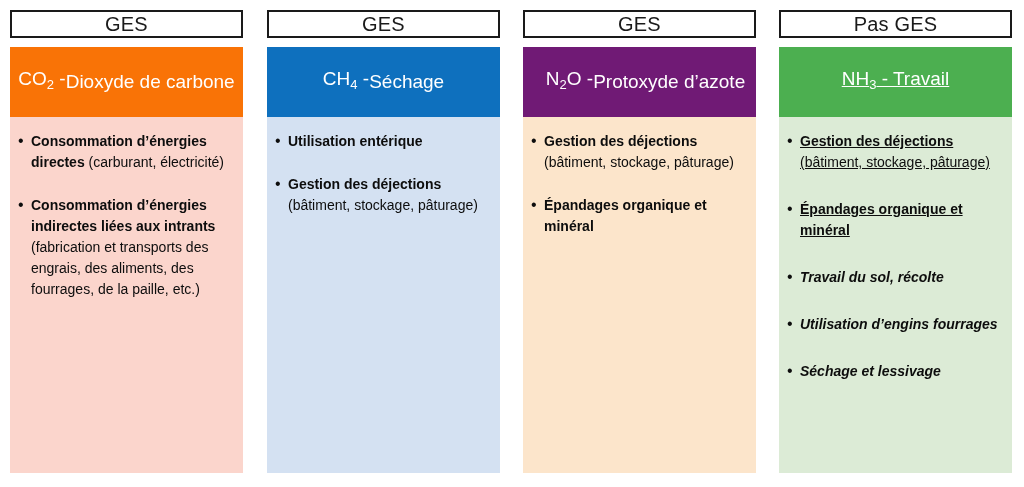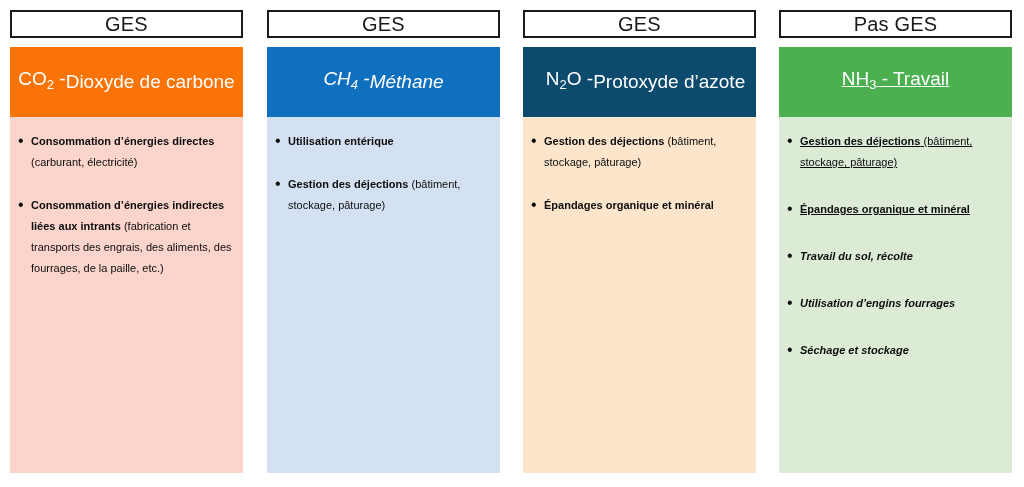--- a/index.html
+++ b/index.html
@@ -93,21 +93,21 @@
   }
   .bullet-list {
     list-style: none;
     margin: 0;
     padding: 0;
   }
   .bullet {
     position: relative;
     padding-left: 13px;
     margin-bottom: 22px;
-    font-size: 11px;
+    font-size: 14px;
     line-height: 21px;
     color: #0d0d0d;
   }
   .bullet:last-child { margin-bottom: 0; }
   .bullet::before {
     content: "\2022";
     position: absolute;
     left: 0;
     top: -1px;
     font-size: 16px;
@@ -138,36 +138,36 @@
         <ul class="bullet-list">
           <li class="bullet"><span class="b-strong">Consommation d’énergies directes</span><span class="b-plain"> (carburant, électricité)</span></li>
           <li class="bullet"><span class="b-strong">Consommation d’énergies indirectes liées aux intrants</span><span class="b-plain"> (fabrication et transports des engrais, des aliments, des fourrages, de la paille, etc.)</span></li>
         </ul>
       </div>
     </div>
     <div class="column col-1">
       <div class="tag-box">
         <span class="tag-label">GES</span>
       </div>
-      <div class="gas-header" style="background: rgb(14, 112, 190); font-style: italic;">
+      <div class="gas-header" style="background: rgb(14, 112, 190);">
         <div class="gas-line"><span>CH</span><sub>4</sub><span> -</span></div>
-        <div class="gas-line">Méthane</div>
+        <div class="gas-line">Séchage</div>
       </div>
       <div class="body-panel" style="background: rgb(212, 225, 242);">
         <ul class="bullet-list">
           <li class="bullet"><span class="b-strong">Utilisation entérique</span></li>
           <li class="bullet"><span class="b-strong">Gestion des déjections</span><span class="b-plain"> (bâtiment, stockage, pâturage)</span></li>
         </ul>
       </div>
     </div>
     <div class="column col-2">
       <div class="tag-box">
         <span class="tag-label">GES</span>
       </div>
-      <div class="gas-header" style="background: #0c4a6e; padding-left: 16px;">
+      <div class="gas-header" style="background: #701a75; padding-left: 16px;">
         <div class="gas-line"><span>N</span><sub>2</sub><span>O -</span></div>
         <div class="gas-line">Protoxyde d’azote</div>
       </div>
       <div class="body-panel" style="background: rgb(252, 229, 203);">
         <ul class="bullet-list">
           <li class="bullet"><span class="b-strong">Gestion des déjections</span><span class="b-plain"> (bâtiment, stockage, pâturage)</span></li>
           <li class="bullet"><span class="b-strong">Épandages organique et minéral</span></li>
         </ul>
       </div>
     </div>
@@ -177,17 +177,17 @@
       </div>
       <div class="gas-header" style="background: rgb(76, 175, 80);">
         <div class="gas-line u"><span>NH</span><sub>3</sub><span> - Travail</span></div>
       </div>
       <div class="body-panel" style="background: rgb(220, 235, 214);">
         <ul class="bullet-list">
           <li class="bullet u-all"><span class="b-strong">Gestion des déjections</span><span class="b-plain"> (bâtiment, stockage, pâturage)</span></li>
           <li class="bullet u-all"><span class="b-strong">Épandages organique et minéral</span></li>
           <li class="bullet"><span class="bi">Travail du sol, récolte</span></li>
           <li class="bullet"><span class="bi">Utilisation d’engins fourrages</span></li>
-          <li class="bullet"><span class="bi">Séchage et stockage</span></li>
+          <li class="bullet"><span class="bi">Séchage et lessivage</span></li>
         </ul>
       </div>
     </div>
   </div>
 
 </body></html>

